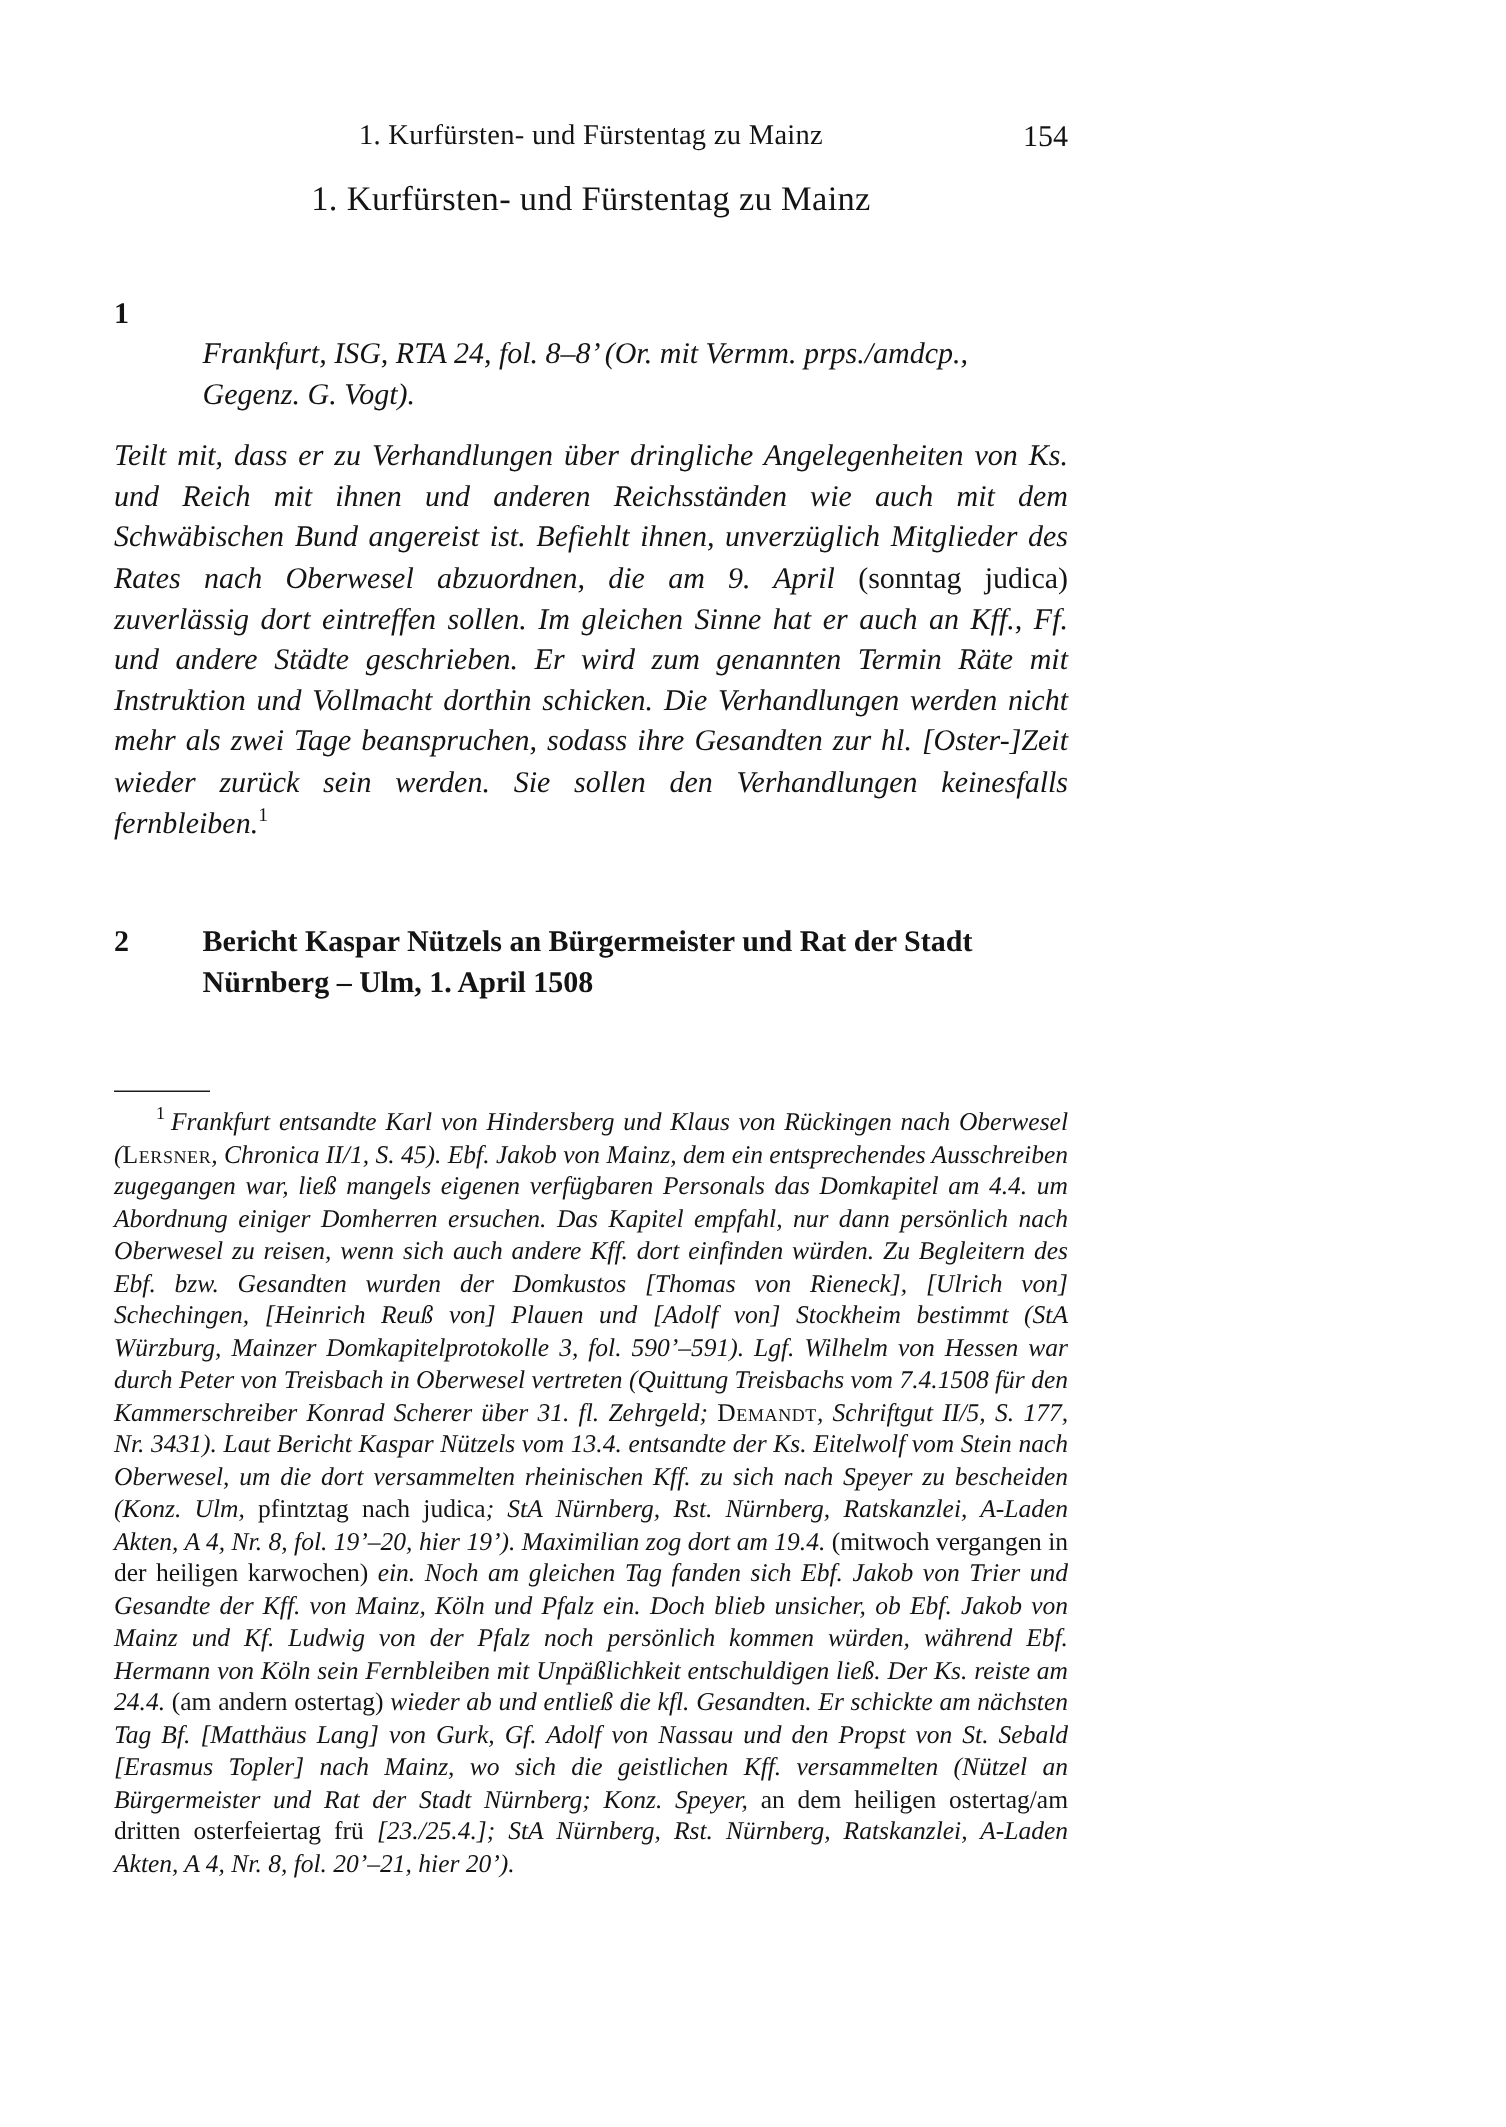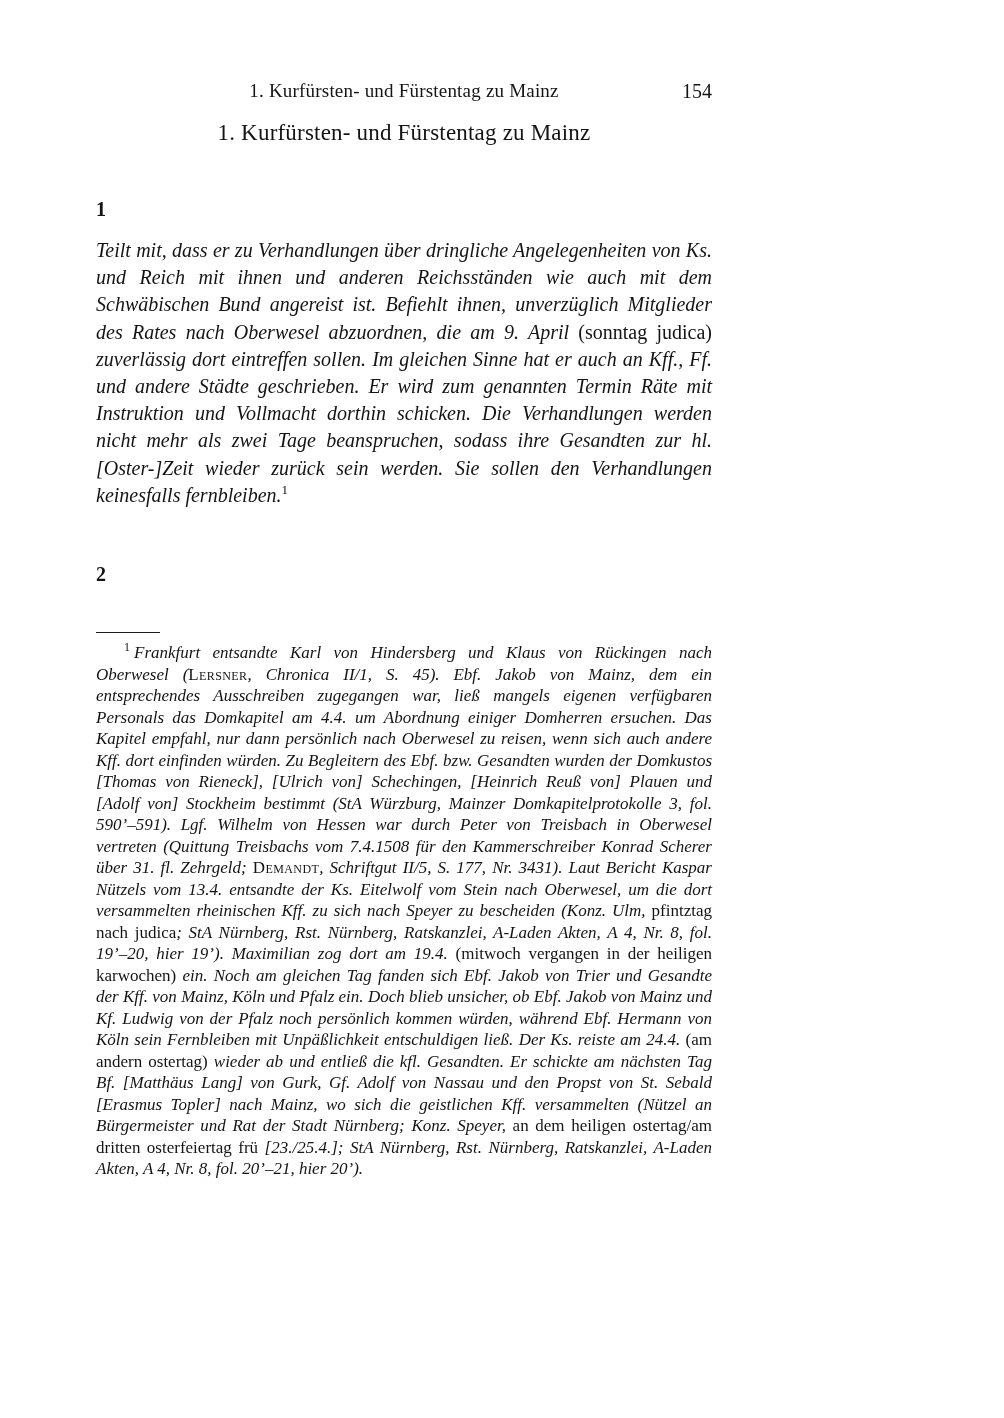--- a/index.html
+++ b/index.html
@@ -11,21 +11,21 @@
     width: 1004px;
     height: 1418px;
     font-family: "Liberation Serif", "DejaVu Serif", serif;
     color: #141414;
     -webkit-font-smoothing: antialiased;
   }
   .page {
     box-sizing: border-box;
     width: 870px;
     height: 1418px;
-    padding: 80px 158px 0 96px;
+    padding: 80px 158px 0 76px;
     background: #ffffff;
     overflow: hidden;
   }
   
   .running-head {
     position: relative;
     height: 24px;
     margin-bottom: 16px;
   }
   .running-head .rh-title {
@@ -143,27 +143,29 @@
     <div class="rh-page">154</div>
   </div>
 
   <h1 class="main-title">1. Kurfürsten- und Fürstentag zu Mainz</h1>
 
   <div class="entry">
     <div class="entry-number">1</div>
   </div>
 
   <div class="source-block">
+    <p class="source-line">Frankfurt, ISG, RTA 24, fol. 8–8’ (Or. mit Vermm. prps./amdcp., Gegenz. G. Vogt).</p>
   </div>
 
   <p class="summary"><span>Teilt mit, dass er zu Verhandlungen über dringliche Angelegenheiten von Ks. und Reich mit ihnen und anderen Reichsständen wie auch mit dem Schwäbischen Bund angereist ist. Befiehlt ihnen, unverzüglich Mitglieder des Rates nach Oberwesel abzuordnen, die am 9. April </span><span class="roman">(sonntag judica)</span><span> zuverlässig dort eintreffen sollen. Im gleichen Sinne hat er auch an Kff., Ff. und andere Städte geschrieben. Er wird zum genannten Termin Räte mit Instruktion und Vollmacht dorthin schicken. Die Verhandlungen werden nicht mehr als zwei Tage beanspruchen, sodass ihre Gesandten zur hl. [Oster-]Zeit wieder zurück sein werden. Sie sollen den Verhandlungen keinesfalls fernbleiben.</span><span class="sup">1</span></p>
 
   <div class="entry-gap"></div>
 
   <div class="entry">
     <div class="entry-number">2</div>
+    <div class="entry-heading">Bericht Kaspar Nützels an Bürgermeister und Rat der Stadt Nürnberg – Ulm, 1. April 1508</div>
   </div>
 
 
   <hr class="footnote-rule">
   <p class="footnote"><span class="fn-marker">1</span><span class="fn-italic">Frankfurt entsandte Karl von Hindersberg und Klaus von Rückingen nach Oberwesel (</span><span class="fn-sc">Lersner</span><span class="fn-italic">, Chronica II/1, S. 45). Ebf. Jakob von Mainz, dem ein entsprechendes Ausschreiben zugegangen war, ließ mangels eigenen verfügbaren Personals das Domkapitel am 4.4. um Abordnung einiger Domherren ersuchen. Das Kapitel empfahl, nur dann persönlich nach Oberwesel zu reisen, wenn sich auch andere Kff. dort einfinden würden. Zu Begleitern des Ebf. bzw. Gesandten wurden der Domkustos [Thomas von Rieneck], [Ulrich von] Schechingen, [Heinrich Reuß von] Plauen und [Adolf von] Stockheim bestimmt (StA Würzburg, Mainzer Domkapitelprotokolle 3, fol. 590’–591). Lgf. Wilhelm von Hessen war durch Peter von Treisbach in Oberwesel vertreten (Quittung Treisbachs vom 7.4.1508 für den Kammerschreiber Konrad Scherer über 31. fl. Zehrgeld; </span><span class="fn-sc">Demandt</span><span class="fn-italic">, Schriftgut II/5, S. 177, Nr. 3431). Laut Bericht Kaspar Nützels vom 13.4. entsandte der Ks. Eitelwolf vom Stein nach Oberwesel, um die dort versammelten rheinischen Kff. zu sich nach Speyer zu bescheiden (Konz. Ulm, </span><span class="fn-roman">pfintztag nach judica</span><span class="fn-italic">; StA Nürnberg, Rst. Nürnberg, Ratskanzlei, A-Laden Akten, A 4, Nr. 8, fol. 19’–20, hier 19’). Maximilian zog dort am 19.4. </span><span class="fn-roman">(mitwoch vergangen in der heiligen karwochen)</span><span class="fn-italic"> ein. Noch am gleichen Tag fanden sich Ebf. Jakob von Trier und Gesandte der Kff. von Mainz, Köln und Pfalz ein. Doch blieb unsicher, ob Ebf. Jakob von Mainz und Kf. Ludwig von der Pfalz noch persönlich kommen würden, während Ebf. Hermann von Köln sein Fernbleiben mit Unpäßlichkeit entschuldigen ließ. Der Ks. reiste am 24.4. </span><span class="fn-roman">(am andern ostertag)</span><span class="fn-italic"> wieder ab und entließ die kfl. Gesandten. Er schickte am nächsten Tag Bf. [Matthäus Lang] von Gurk, Gf. Adolf von Nassau und den Propst von St. Sebald [Erasmus Topler] nach Mainz, wo sich die geistlichen Kff. versammelten (Nützel an Bürgermeister und Rat der Stadt Nürnberg; Konz. Speyer, </span><span class="fn-roman">an dem heiligen ostertag/am dritten osterfeiertag frü</span><span class="fn-italic"> [23./25.4.]; StA Nürnberg, Rst. Nürnberg, Ratskanzlei, A-Laden Akten, A 4, Nr. 8, fol. 20’–21, hier 20’).</span></p>
 
 </div>
 
 </body></html>

